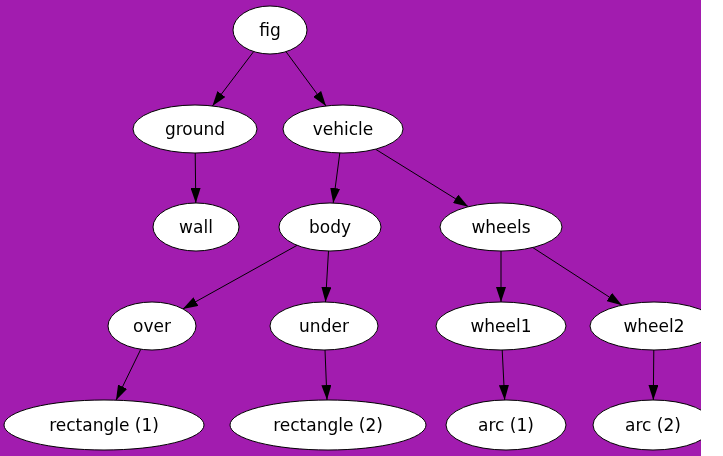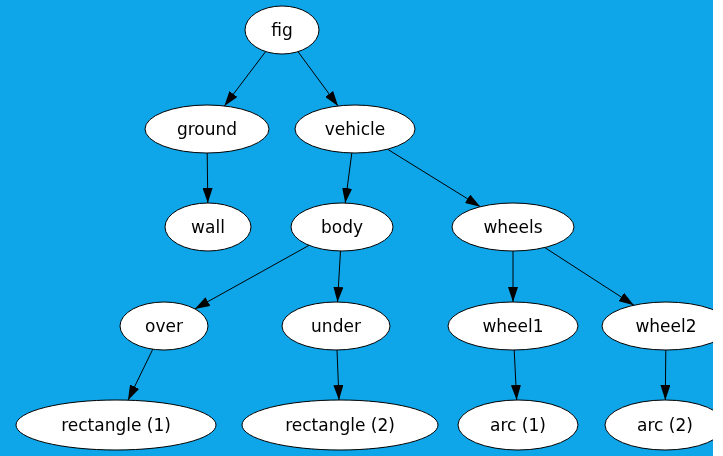--- a/index.html
+++ b/index.html
@@ -4,23 +4,22 @@
 <style>
   html, body {
     margin: 0;
     padding: 0;
     background: #ffffff;
   }
   .canvas {
     position: relative;
     width: 701px;
     height: 456px;
-    background: #0ea5e9;
+    background: #a21caf;
     overflow: hidden;
-    padding-left: 12px;
   }
   svg text {
     font-family: "DejaVu Sans", "Liberation Sans", sans-serif;
     font-size: 17px;
   }
   svg ellipse {
     stroke-width: 1;
   }
   svg line.edge {
     stroke-width: 1;

